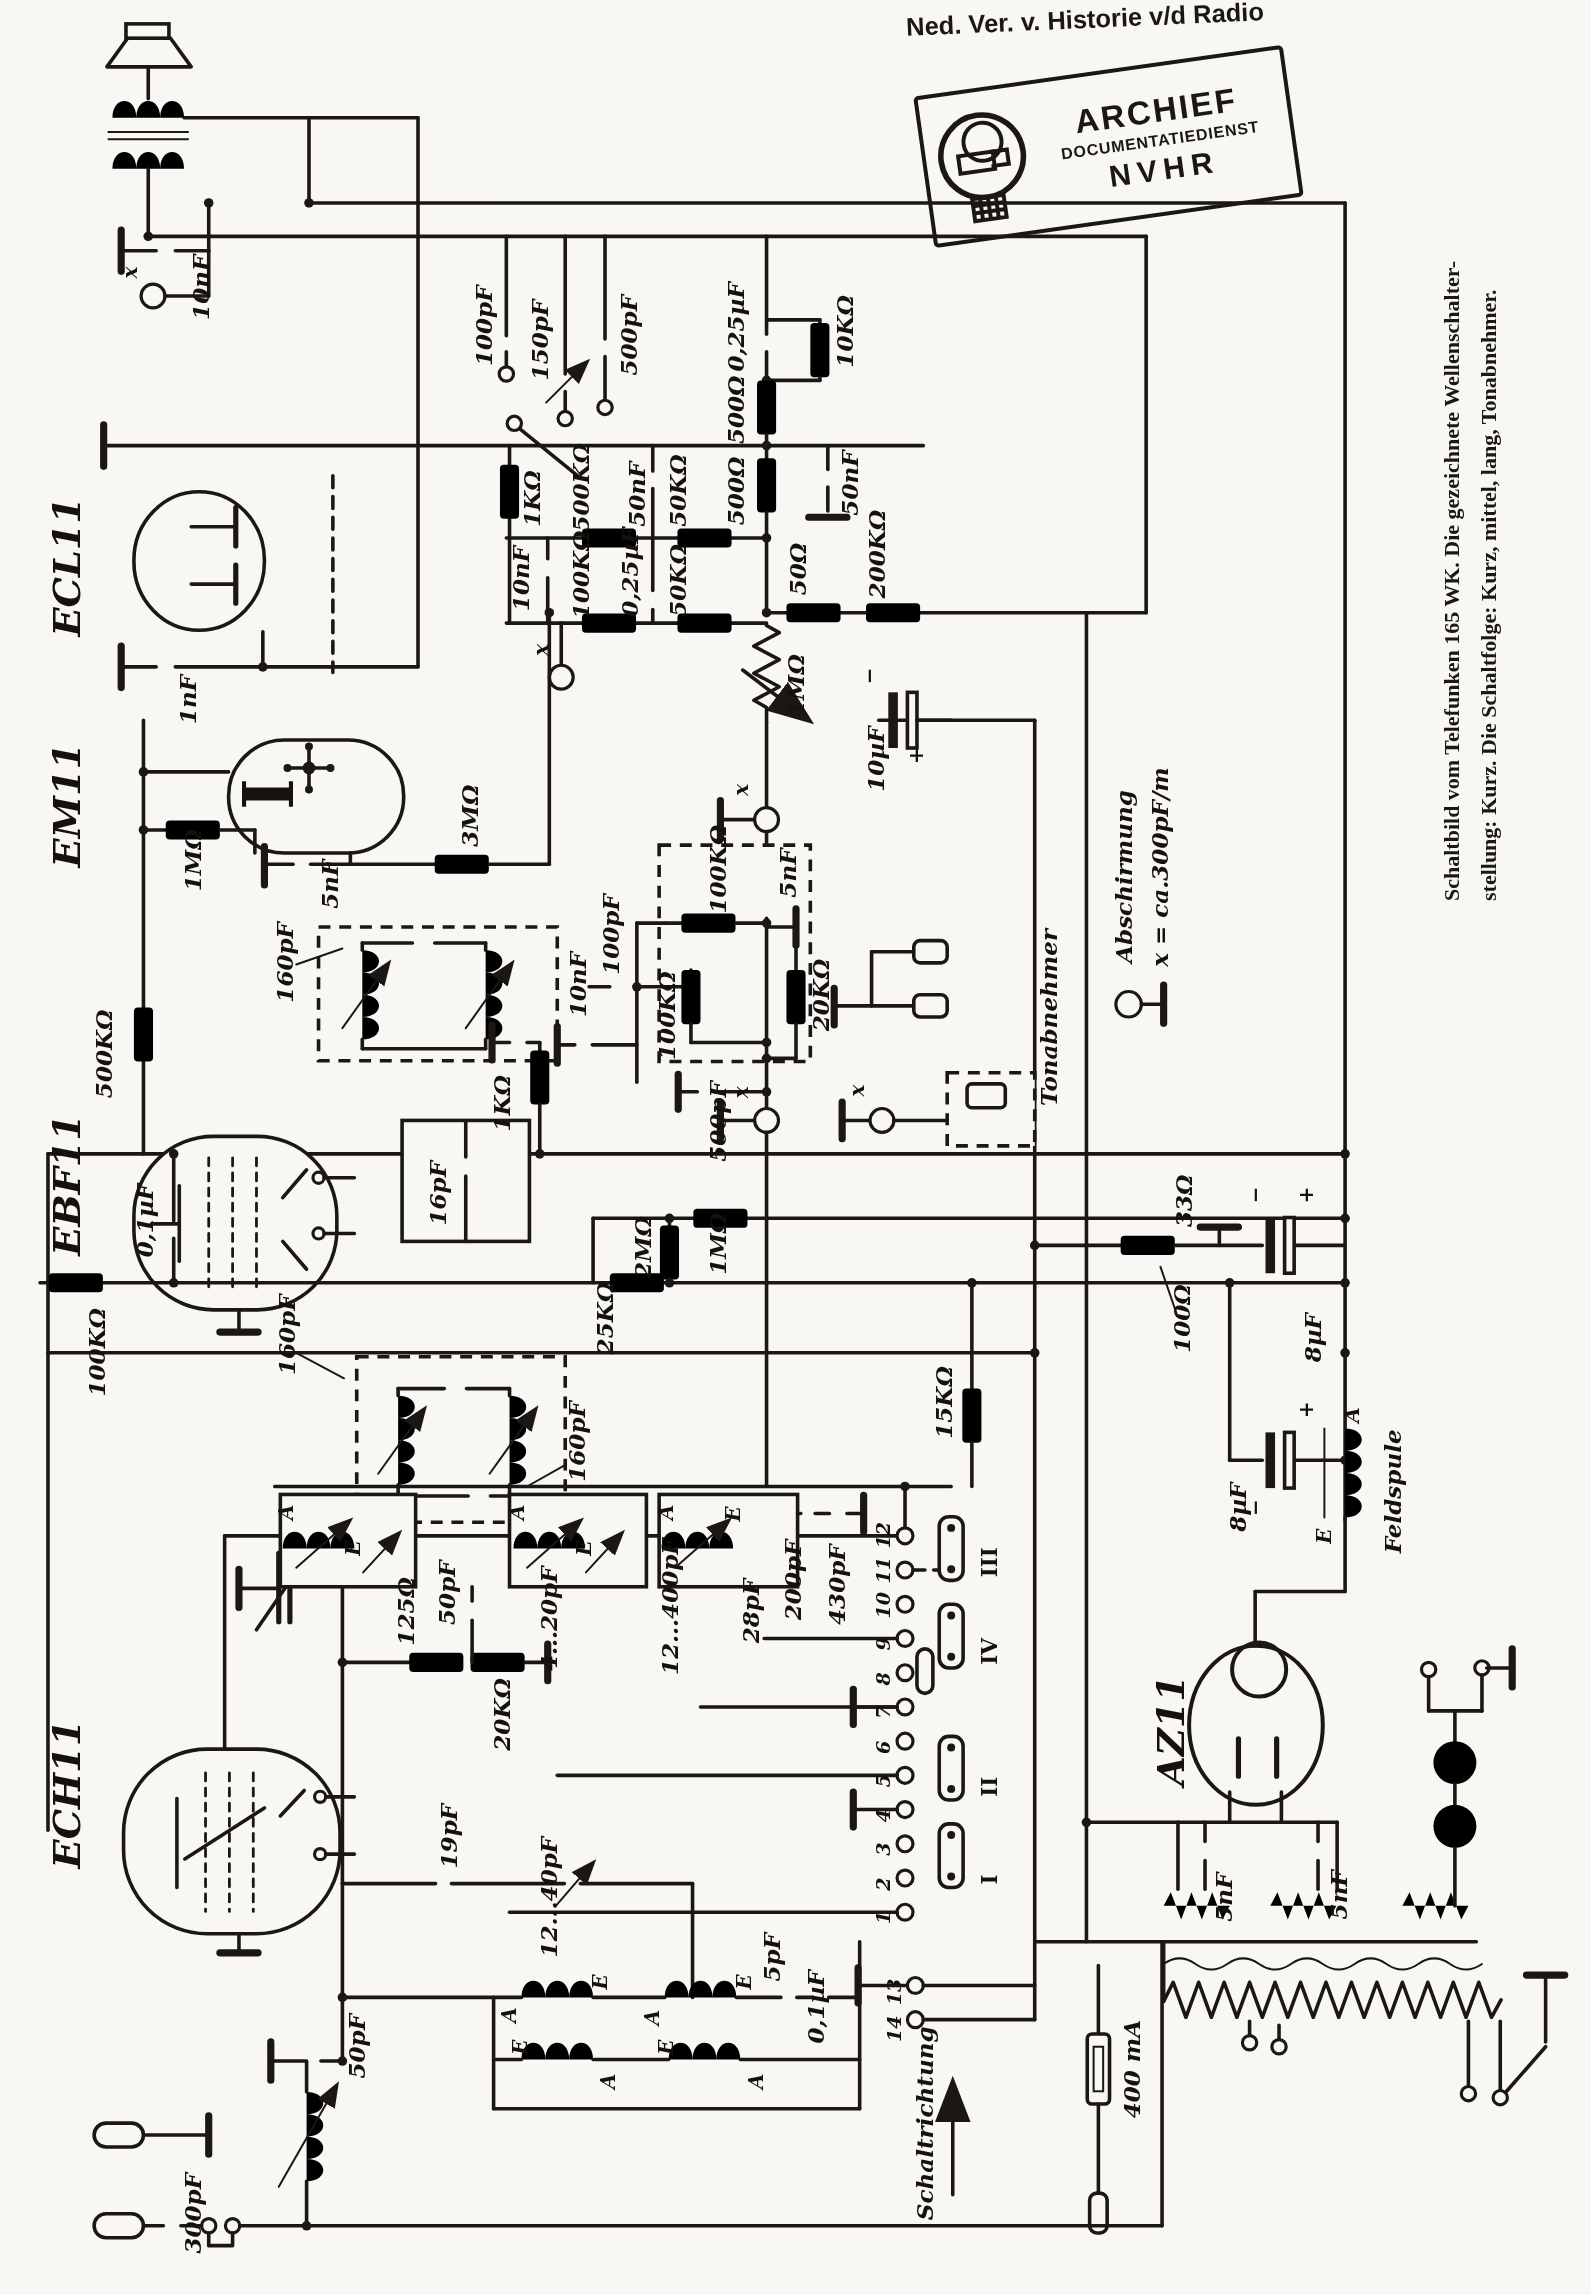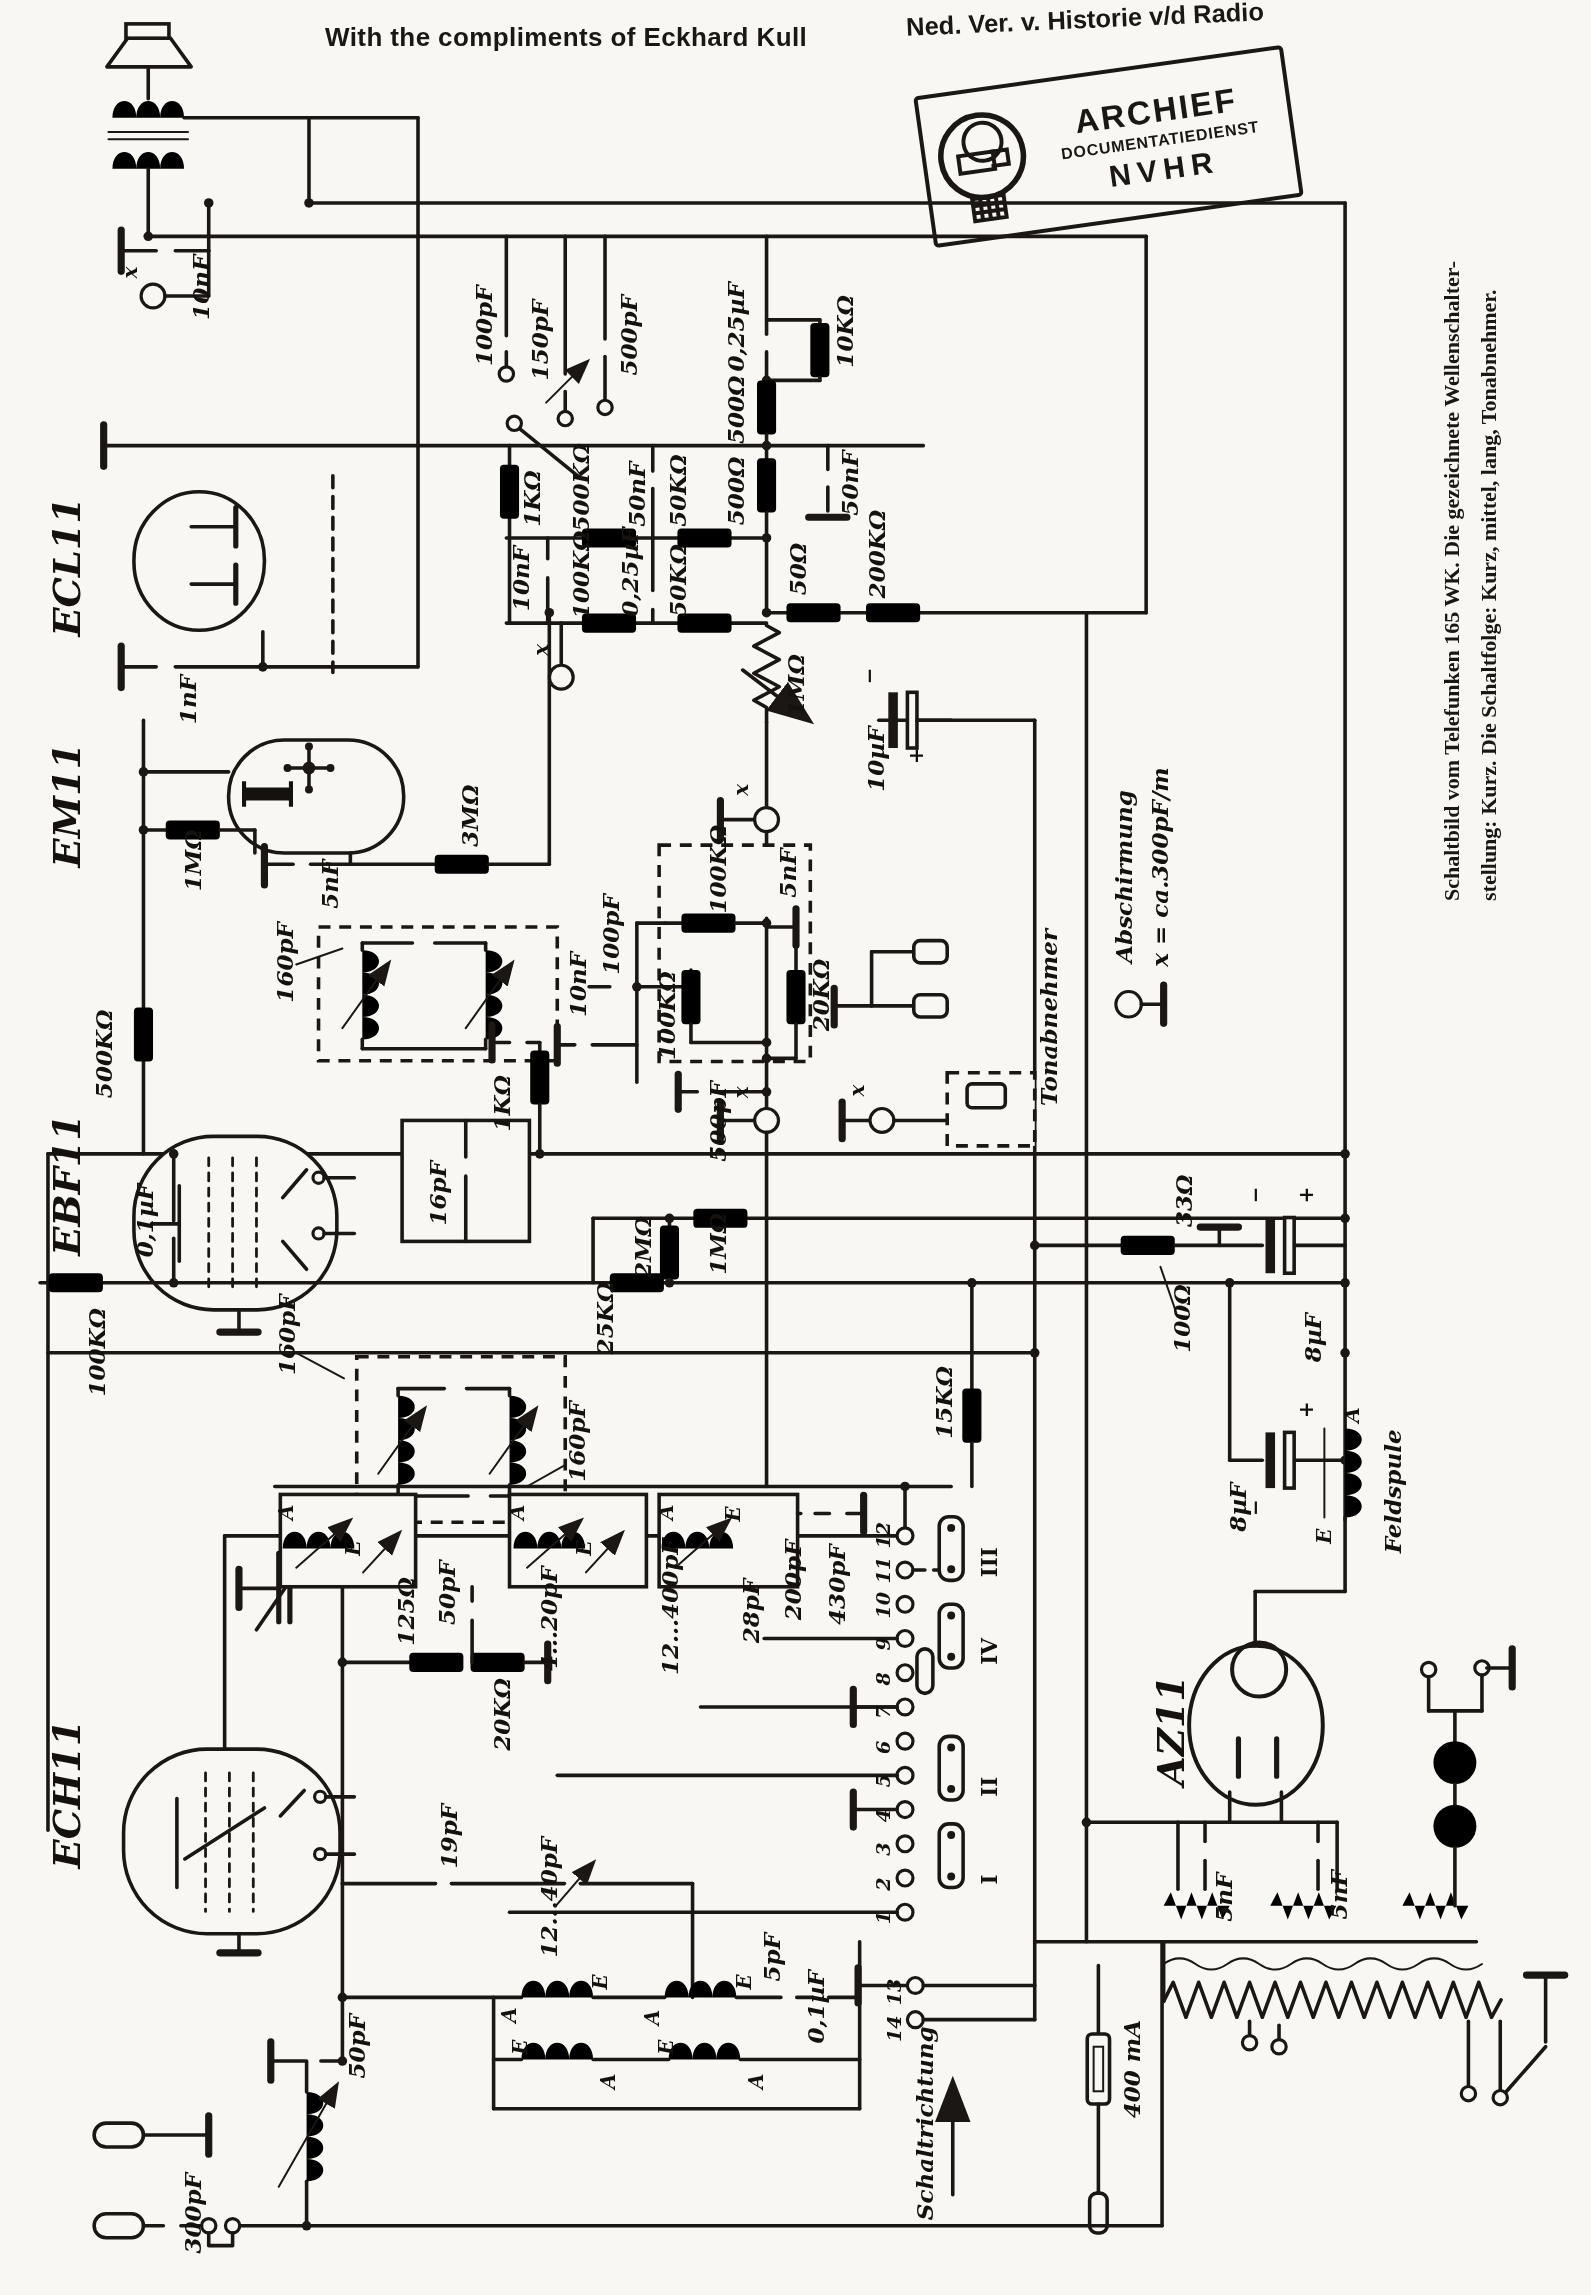--- a/index.html
+++ b/index.html
@@ -32,21 +32,20 @@
   .gb{stroke-width:9!important;}
   .dash{stroke-dasharray:15 11;}
   .dash2{stroke-dasharray:10 9;stroke-width:3.5!important;}
   .thin{stroke-width:2.5!important;}
 </style>
 </head>
 <body>
 
 <div id="page">
 
-  <div class="abs hdr1">With the compliments of Eckhard Kull</div>
   <div class="abs hdr2">Ned. Ver. v. Historie v/d Radio</div>
 
   <div class="abs" id="stamp">
     <svg width="96" height="127" viewBox="0 0 120 160">
       <circle cx="60" cy="70" r="52" fill="none" stroke="#1a1714" stroke-width="7"></circle>
       <circle cx="63" cy="52" r="24" fill="none" stroke="#1a1714" stroke-width="5"></circle>
       <rect x="30" y="66" width="44" height="22" fill="none" stroke="#1a1714" stroke-width="5"></rect>
       <path d="M70,66 h22 v18 h-22" fill="none" stroke="#1a1714" stroke-width="5"></path>
       <path d="M40,122 h40 v28 h-40 z M40,131 h40 M40,140 h40 M50,122 v28 M60,122 v28 M70,122 v28" fill="none" stroke="#1a1714" stroke-width="5"></path>
     </svg>

